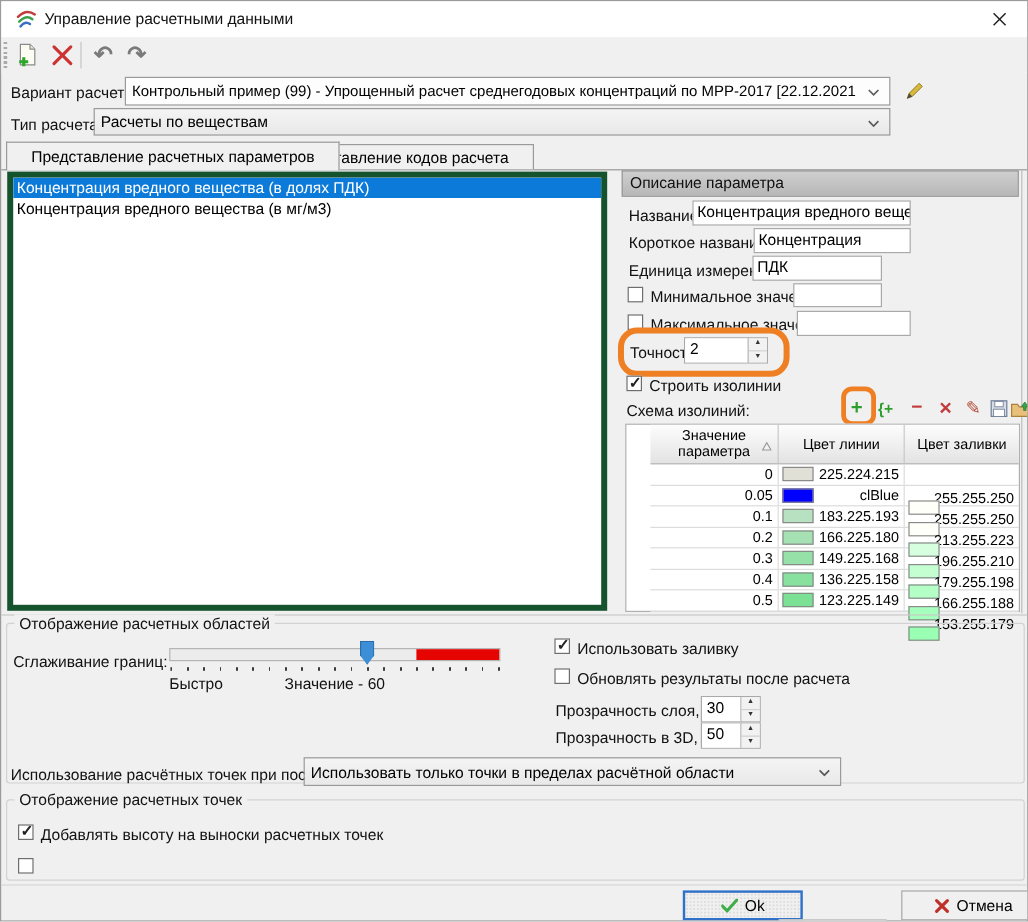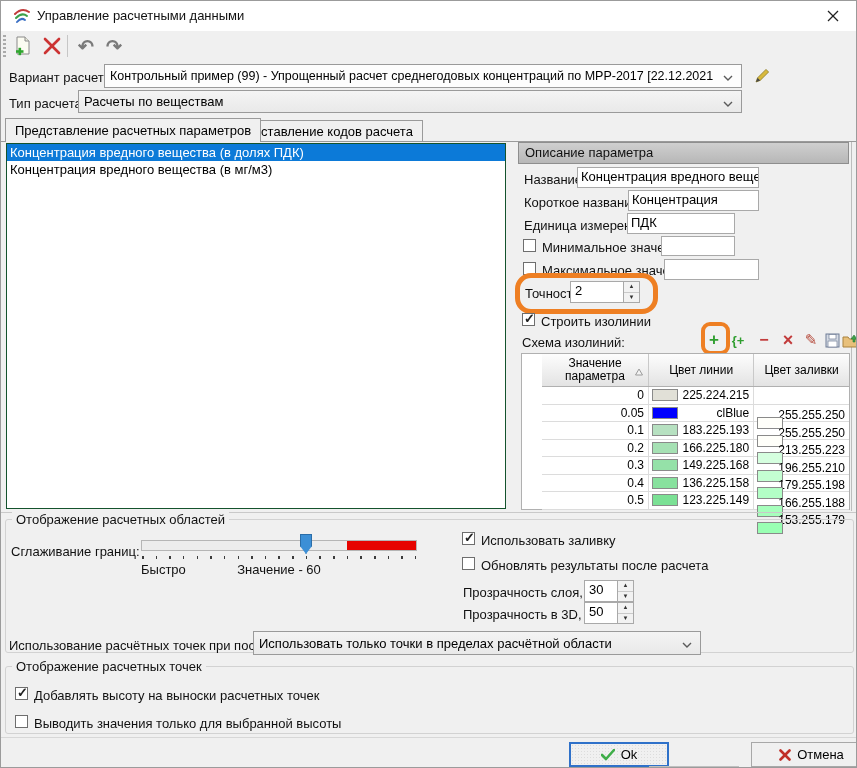--- a/index.html
+++ b/index.html
@@ -24,27 +24,27 @@
   
   .lbl { position:absolute; font-size:13px; color:#111; white-space:nowrap; }
   .combo { position:absolute; border:1px solid #9a9a9a; background:#fdfdfd; display:flex; align-items:center;
            padding:0 24px 0 5px; overflow:hidden; }
   .combo.gray { background:linear-gradient(#f4f4f4,#e9e9e9); }
   .combo .ctext { font-size:12.5px; white-space:nowrap; overflow:hidden; }
   .combo .chev { position:absolute; right:8px; top:50%; transform:translateY(-50%); }
 
   
   .tab { position:absolute; font-size:13px; border:1px solid #9a9a9a; border-bottom:none;
-         background:#f0f0f0; display:flex; align-items:center; padding:0 9px; white-space:nowrap; }
+         background:#f0f0f0; display:flex; align-items:center; padding:0 20px; white-space:nowrap; }
   .tabline { position:absolute; left:0; top:140px; width:857px; height:1px; background:#9a9a9a; }
   .sheetline { position:absolute; left:0; top:511px; width:857px; height:1px; background:#c9c9c9; }
 
   
   .plist { position:absolute; left:5px; top:142px; width:500px; height:366px; background:#fff;
-           border:1px solid #14532d; overflow:hidden; }
+           border:5px solid #14532d; overflow:hidden; }
   .list-item { height:17px; font-size:13px; line-height:17px; padding:0 3px; white-space:nowrap; color:#000; }
   .list-item.selected { background:#0c7ad8; color:#fff; }
 
   
   .panel-hdr { position:absolute; left:517px; top:141px; width:331px; height:22px;
                background:linear-gradient(#cfcfcf,#b7b7b7); border:1px solid #8e8e8e;
                font-size:13px; line-height:20px; padding-left:6px; color:#111; }
   .panel-edge { position:absolute; left:850px; top:141px; width:1px; height:369px; background:#bdbdbd; }
   .input { position:absolute; background:#fff; border:1px solid #a9a9a9; font-size:13px; line-height:18px;
            padding:0 3px; white-space:nowrap; overflow:hidden; color:#000; }
@@ -391,21 +391,20 @@
         </svg>
     </span>
   </div>
 
   <div class="grp" style="left:4px; top:665px; width:849px; height:68px">
     <span class="grp-title">Отображение расчетных точек</span>
   </div>
   <div class="cb checked" style="left:14px; top:686px"></div>
   <span class="lbl" style="left:33px; top:687px">Добавлять высоту на выноски расчетных точек</span>
   <div class="cb" style="left:14px; top:714px"></div>
-  <span class="lbl" style="left:33px; top:715px">Выводить значения только для выбранной высоты</span>
 
   <div class="sep-bottom"></div>
   <div class="btn focused" style="left:568px; width:100px">
     <svg width="14" height="12" viewBox="0 0 14 12">
       <polyline points="1,6 5,10 13,1" fill="none" stroke="#3fae49" stroke-width="2.6" stroke-linecap="round" stroke-linejoin="round"></polyline>
     </svg>
     <span>Ok</span>
   </div>
   <div class="btn disabled" style="left:648px; width:90px">
     <svg width="14" height="14" viewBox="0 0 14 14">

